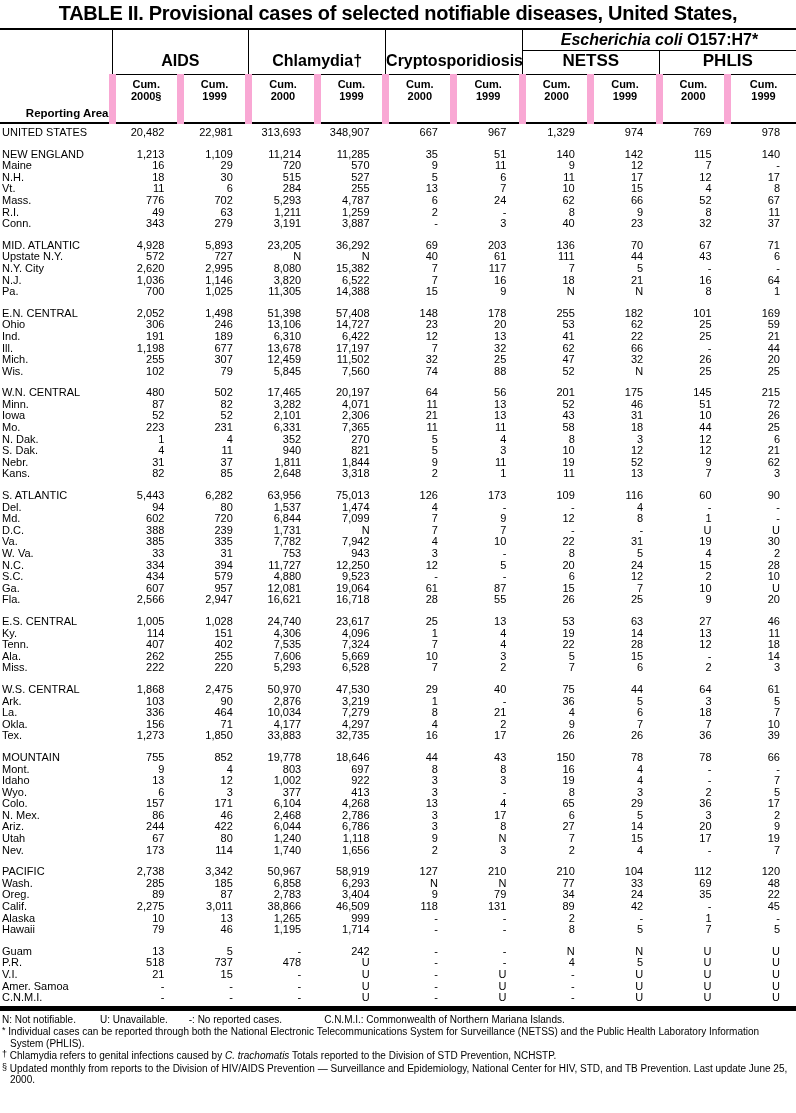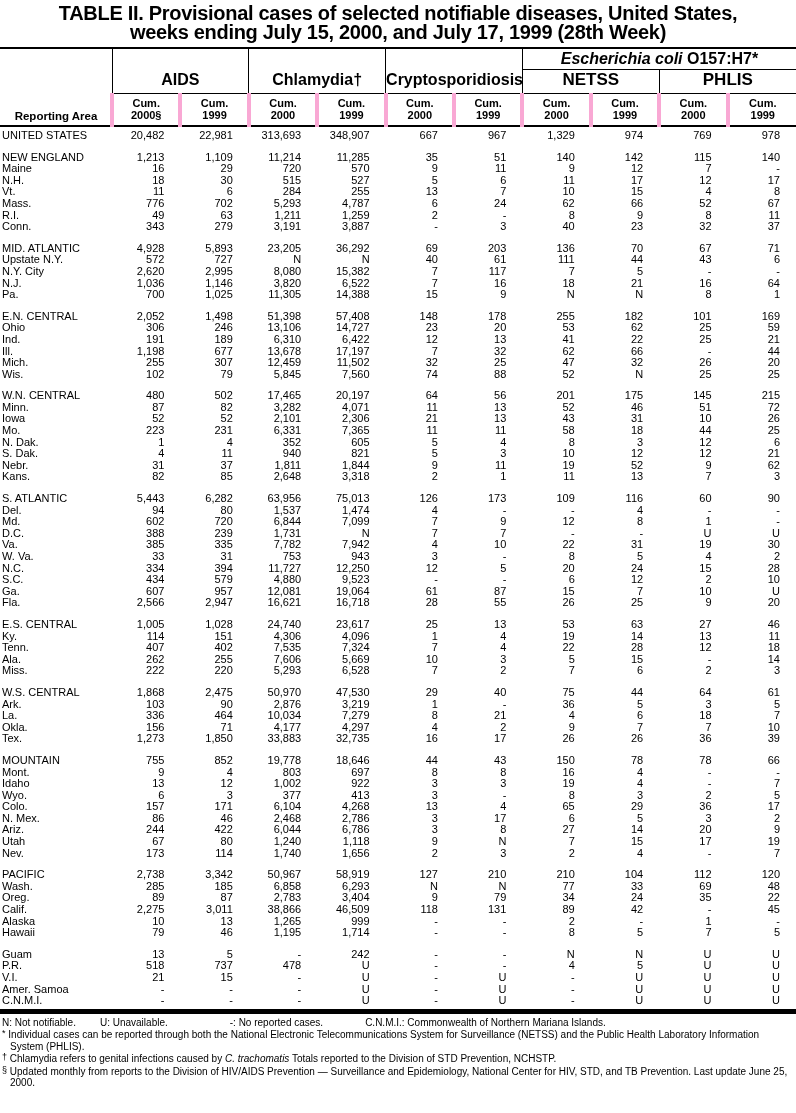--- a/index.html
+++ b/index.html
@@ -14,67 +14,66 @@
 
   table.tbl {
     width: 796px; border-collapse: collapse; table-layout: fixed;
     margin-top: 5px; border-top: 2px solid #000;
   }
   col.c-ra { width: 112px; }
   col.c-num { width: 68.4px; }
 
   thead th { font-weight: bold; padding: 0; }
   th.ra {
-    vertical-align: bottom; text-align: center;
+    vertical-align: bottom; text-align: right;
     padding: 0 0 3px 2px; font-size: 11.5px;
     border-right: 1px solid #000; border-bottom: 2px solid #000;
   }
   th.grp {
     vertical-align: bottom; padding-bottom: 4px; font-size: 16px;
     border-left: 1px solid #000; border-right: 1px solid #000; border-bottom: 1px solid #000;
   }
   th.ecoli {
     height: 20px; vertical-align: middle; font-size: 16px;
     border-left: 1px solid #000; border-bottom: 1px solid #000;
   }
   th.ecoli .it { font-style: italic; }
   th.sub {
     height: 20px; vertical-align: bottom; padding-bottom: 3px; font-size: 17px;
     border-left: 1px solid #000; border-right: 1px solid #000; border-bottom: 1px solid #000;
   }
   th.cum {
     font-size: 11px; line-height: 12px; white-space: pre-line;
-    padding: 3px 0 4px;
-    border-left: 4px solid #f9a8d4; border-right: 1px solid #000; border-bottom: 2px solid #000;
+    padding: 3px 0 20px;
+    border-left: 7px solid #f9a8d4; border-right: 1px solid #000; border-bottom: 2px solid #000;
   }
   th.noright { border-right: none; }
 
   tbody td { font-size: 11px; line-height: 11.6px; padding: 0; white-space: nowrap; }
   td.rl { text-align: left; padding-left: 2px; }
   td.num { text-align: right; padding-right: 16px; }
   tbody.first tr:first-child td { padding-top: 3px; }
   tbody.gap tr:first-child td { padding-top: 10px; }
 
   .bottom-bar { height: 5px; background: #000; margin-top: 2px; }
 
   .footnotes { font-size: 10px; line-height: 11.5px; padding: 3px 2px 0 2px; }
   .legend { display: flex; }
   .legend span:nth-child(1) { margin-right: 24px; }
-  .legend span:nth-child(2) { margin-right: 62px; }
+  .legend span:nth-child(2) { margin-right: 21px; }
   .legend span:nth-child(3) { margin-right: 42px; }
   .note { padding-left: 8px; text-indent: -8px; }
   .note .marker { font-size: 9px; vertical-align: 2px; }
   .note i { font-style: italic; }
 </style>
 </head>
 <body>
 
 <div class="title-block">
   <div class="title-line">TABLE II. Provisional cases of selected notifiable diseases, United States,</div>
-  <div class="title-line">weeks ending July 15, 2000, and July 17, 1999 (28th Week)</div>
 </div>
 
 <table class="tbl">
   <colgroup>
     <col class="c-ra">
     <col class="c-num">
       <col class="c-num">
       <col class="c-num">
       <col class="c-num">
       <col class="c-num">
@@ -425,21 +424,21 @@
         <td class="num">58</td>
         <td class="num">18</td>
         <td class="num">44</td>
         <td class="num">25</td>
       </tr>
       <tr>
         <td class="rl">N. Dak.</td>
         <td class="num">1</td>
         <td class="num">4</td>
         <td class="num">352</td>
-        <td class="num">605</td>
+        <td class="num">270</td>
         <td class="num">5</td>
         <td class="num">4</td>
         <td class="num">8</td>
         <td class="num">3</td>
         <td class="num">12</td>
         <td class="num">6</td>
       </tr>
       <tr>
         <td class="rl">S. Dak.</td>
         <td class="num">4</td>

